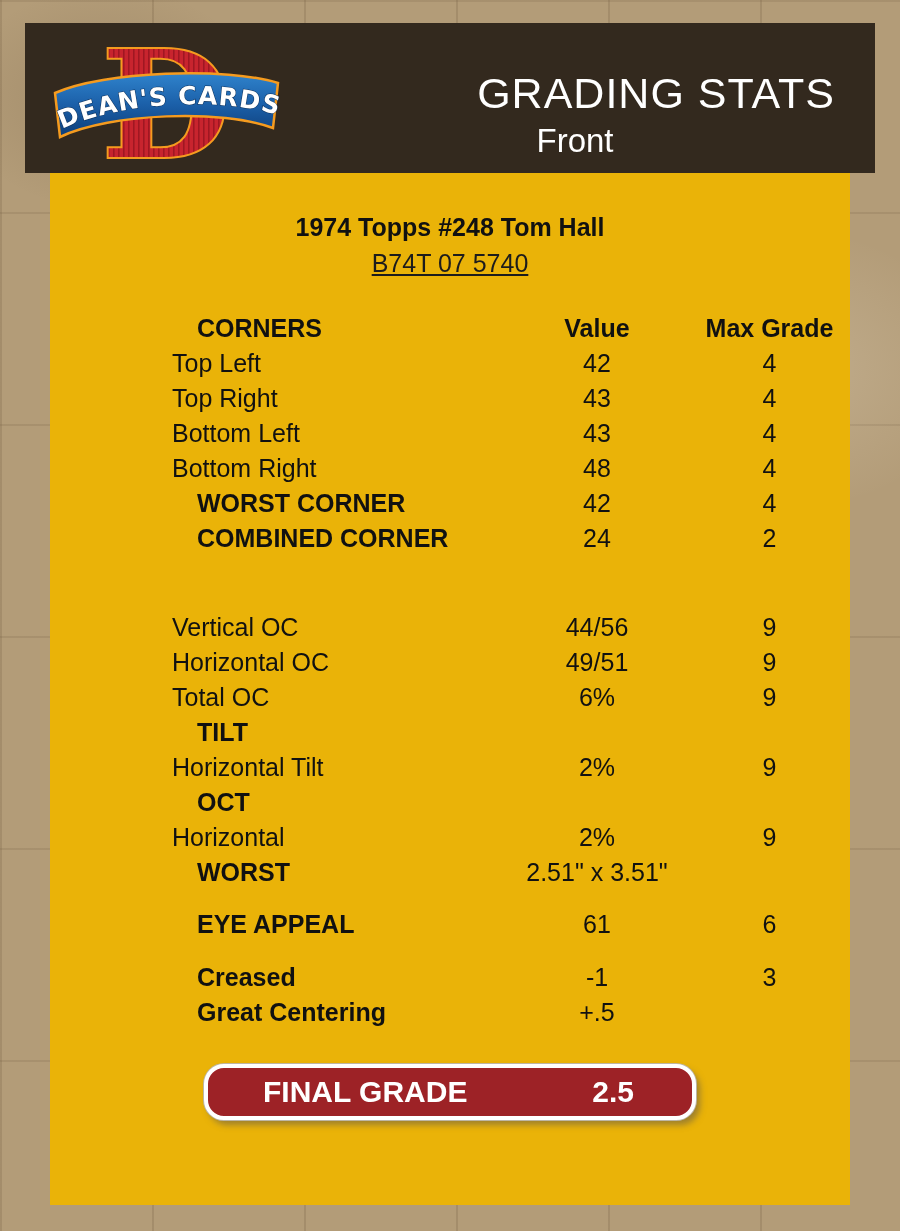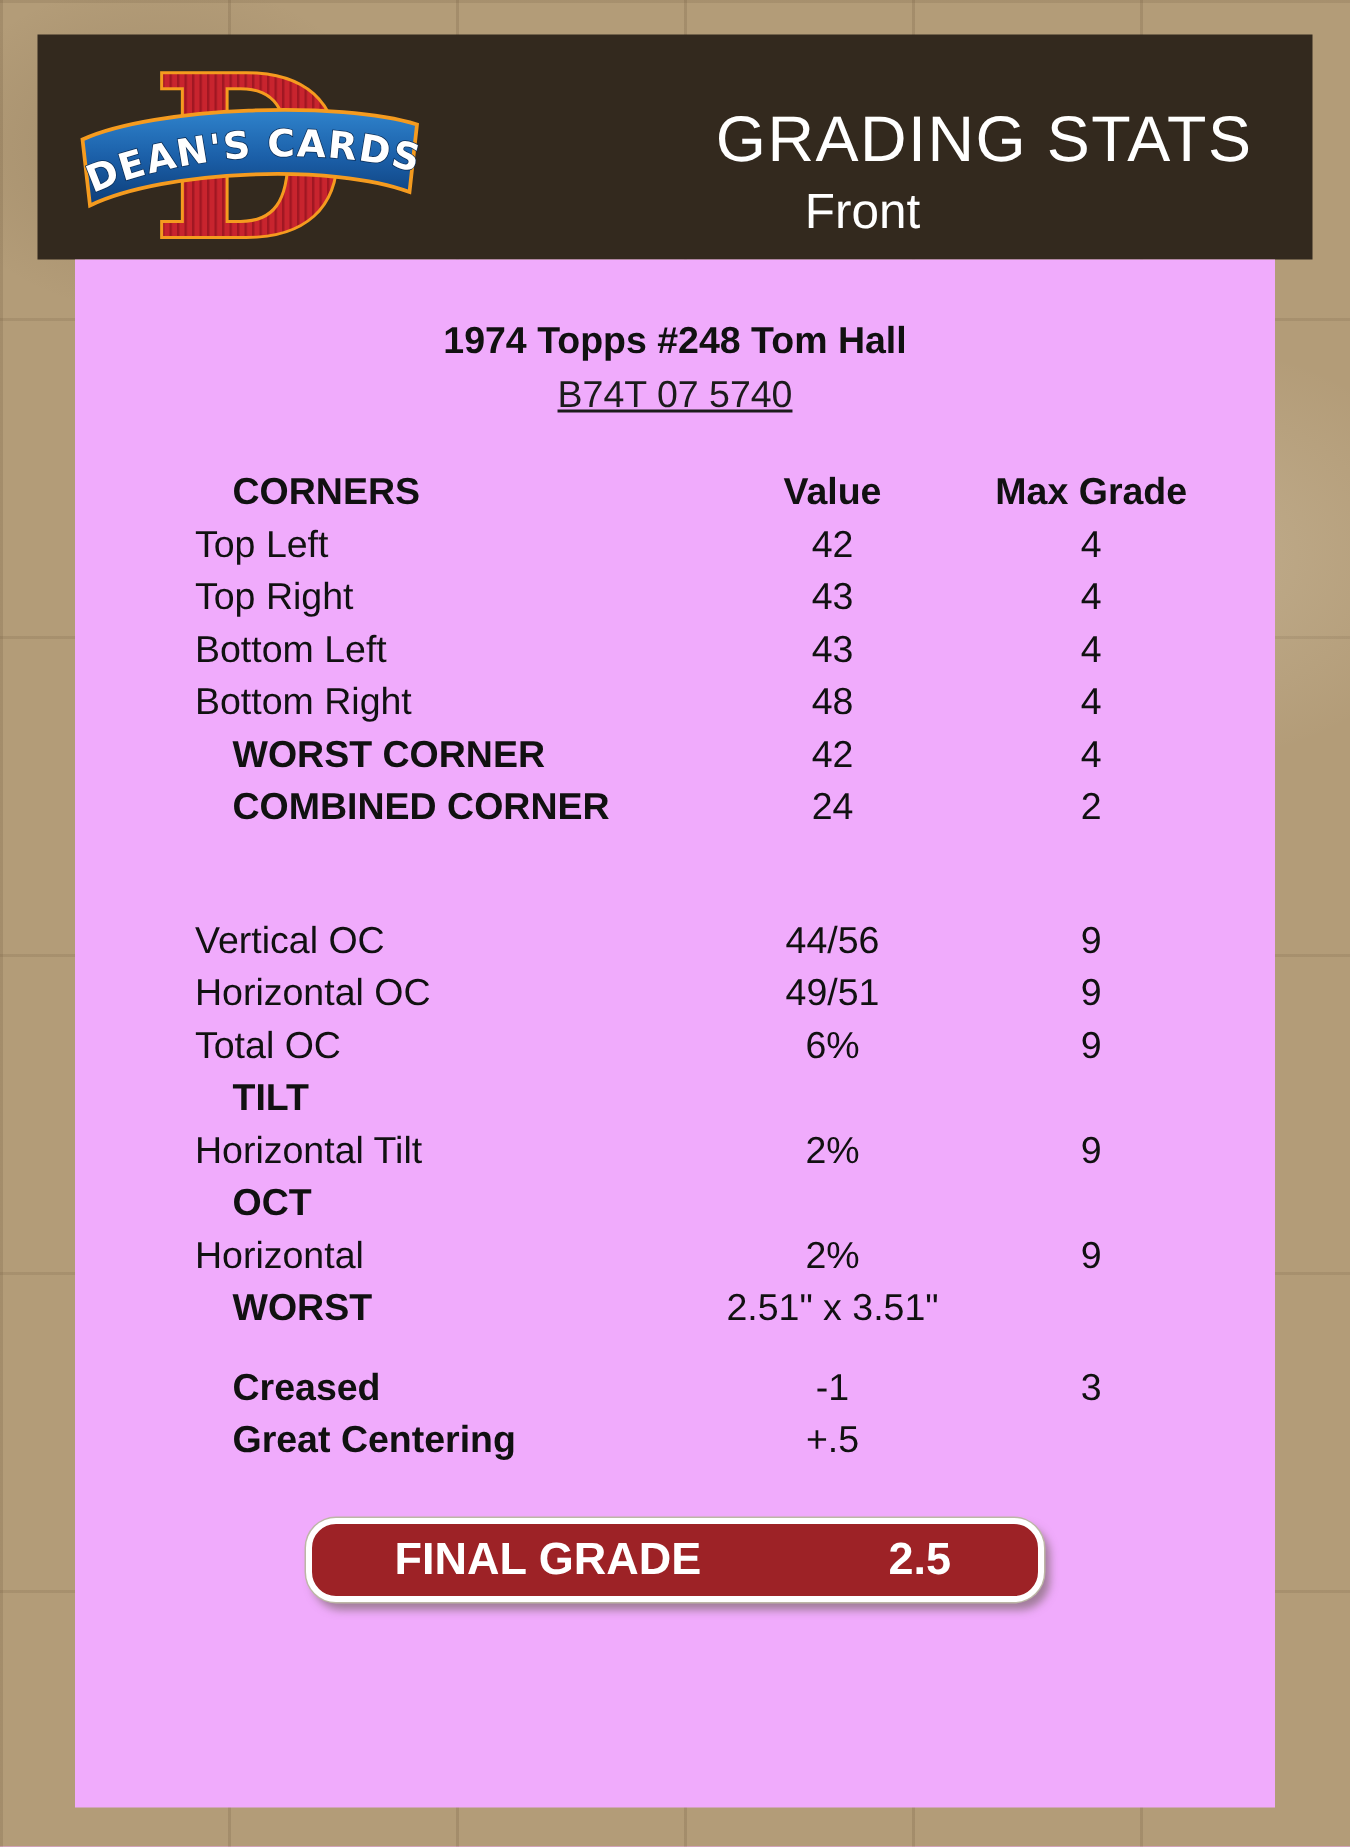--- a/index.html
+++ b/index.html
@@ -19,26 +19,26 @@
   .header{
     position:absolute;left:25px;top:23px;width:850px;height:150px;
     background:#33291e;
   }
   .logo{position:absolute;left:23px;top:10px;width:237px;height:132px;}
   .titles{position:absolute;left:290px;right:40px;top:44px;text-align:center;color:#ffffff;}
   .main-title{font-size:43px;line-height:52px;font-weight:400;letter-spacing:1px;text-align:right;}
   .sub-title{font-size:33px;line-height:44px;font-weight:400;}
   .panel{
     position:absolute;left:50px;top:173px;width:800px;height:1032px;
-    background:#f0abfc;box-sizing:border-box;padding-top:36px;
+    background:#eab308;box-sizing:border-box;padding-top:36px;
   }
   .card-title{font-size:25px;font-weight:700;line-height:36px;text-align:center;}
   .card-code{font-size:25px;font-weight:400;line-height:36px;text-align:center;color:#1c1c1c;text-decoration:underline;}
   .grade-table{margin-top:30px;font-size:25px;}
-  .row{display:grid;grid-template-columns:400px 210px 135px;height:35px;line-height:35px;}
+  .row{display:grid;grid-template-columns:400px 210px 135px;height:35px;line-height:35px;margin-left:42px;}
   .cell{white-space:nowrap;}
   .label{padding-left:105px;}
   .indent{padding-left:80px;}
   .val,.max{text-align:center;}
   .bold{font-weight:700;}
   .gap19{margin-top:19px;}
   .gap17{margin-top:17px;}
   .gap18{margin-top:18px;}
   .final-btn{
     box-sizing:border-box;margin:34px auto 0;width:492px;height:56px;
@@ -159,20 +159,25 @@
       <div class="cell label indent">Horizontal</div>
       <div class="cell val">2%</div>
       <div class="cell max">9</div>
     </div>
     <div class="row">
       <div class="cell label bold">WORST</div>
       <div class="cell val">2.51" x 3.51"</div>
       <div class="cell max"></div>
     </div>
 
+    <div class="row gap17">
+      <div class="cell label bold">EYE APPEAL</div>
+      <div class="cell val">61</div>
+      <div class="cell max">6</div>
+    </div>
 
     <div class="row gap18">
       <div class="cell label bold">Creased</div>
       <div class="cell val">-1</div>
       <div class="cell max">3</div>
     </div>
     <div class="row">
       <div class="cell label bold">Great Centering</div>
       <div class="cell val">+.5</div>
       <div class="cell max"></div>

